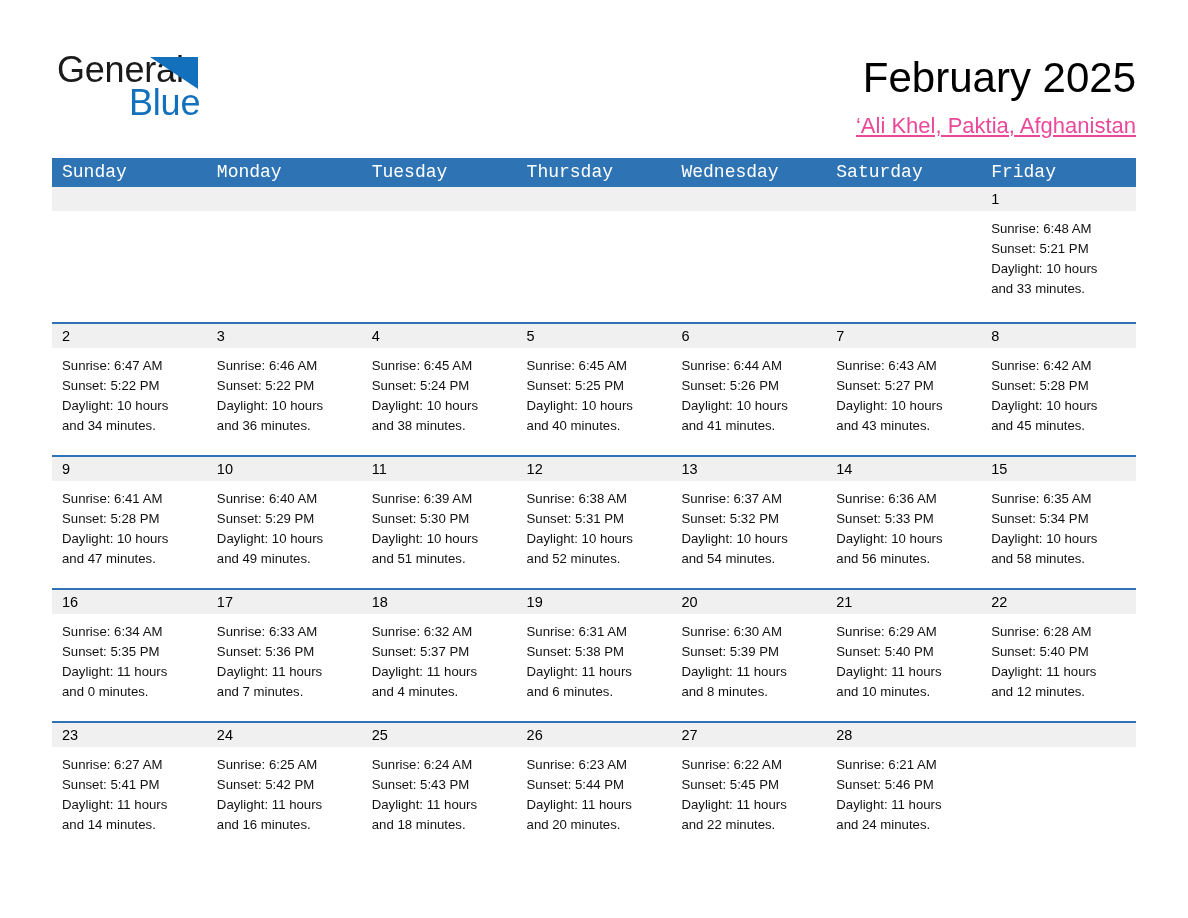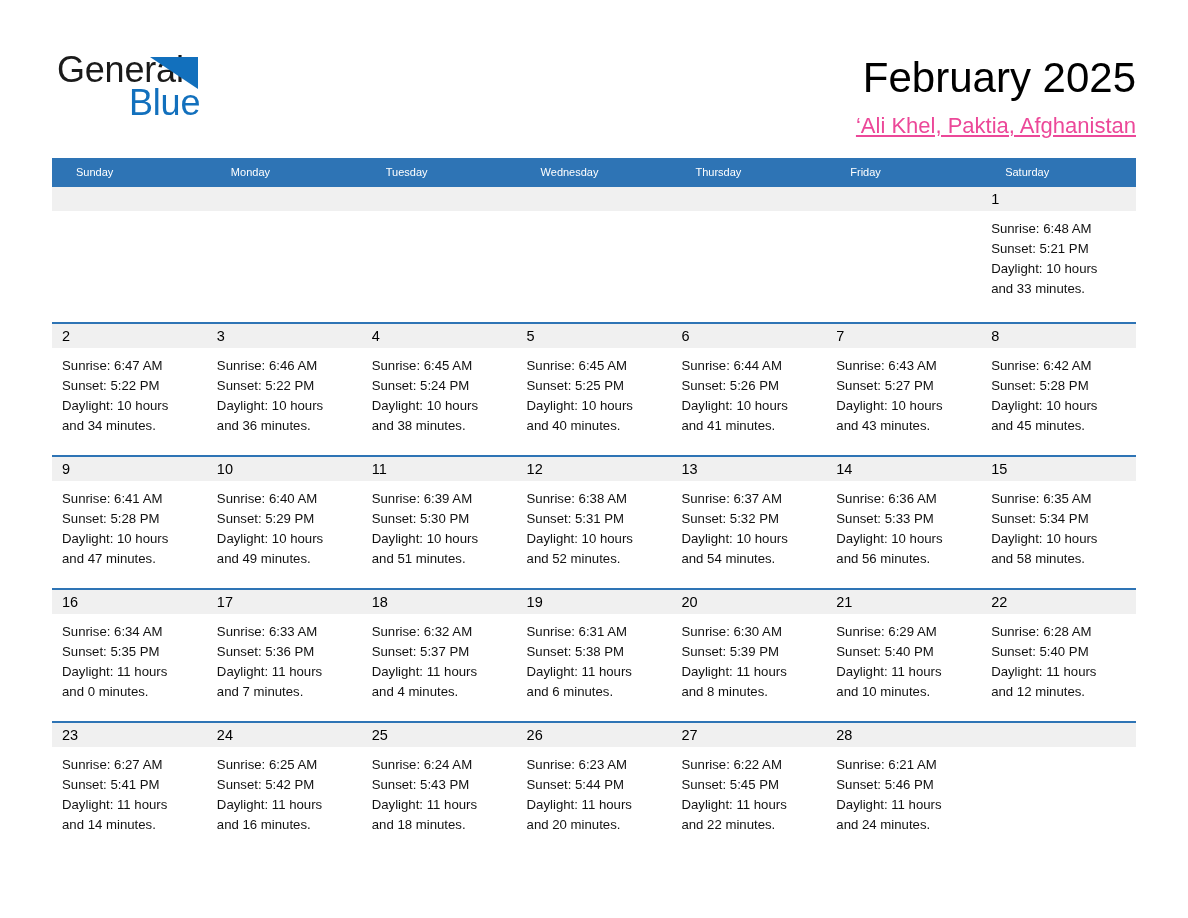--- a/index.html
+++ b/index.html
@@ -104,26 +104,27 @@
   .weekday-row {
     display: flex;
     width: 100%;
     background: #2e74b5;
     height: 29px;
   }
   .weekday-cell {
     flex: 1 1 0;
     min-width: 0;
     color: #ffffff;
-    font-size: 11px;
+    font-size: 18px;
     line-height: 29px;
-    padding-left: 24px;
+    padding-left: 10px;
     box-sizing: border-box;
     white-space: nowrap;
     overflow: hidden;
+    font-family: Liberation Mono, monospace;
   }
 
   .week-row {
     display: flex;
     width: 100%;
     border-top: 2px solid #2e74b5;
     height: 133px;
     box-sizing: border-box;
   }
   .week-row.first {
@@ -184,24 +185,24 @@
     </div>
 
   </div>
 
   <div class="calendar">
 
     <div class="weekday-row">
       <div class="weekday-cell">Sunday</div>
       <div class="weekday-cell">Monday</div>
       <div class="weekday-cell">Tuesday</div>
+      <div class="weekday-cell">Thursday</div>
       <div class="weekday-cell">Wednesday</div>
-      <div class="weekday-cell">Thursday</div>
+      <div class="weekday-cell">Saturday</div>
       <div class="weekday-cell">Friday</div>
-      <div class="weekday-cell">Saturday</div>
     </div>
 
     <div class="week-row first">
       <div class="day-cell empty">
         <div class="day-number-band"></div>
         <div class="day-details">
           <div></div>
           <div></div>
           <div></div>
           <div></div>

